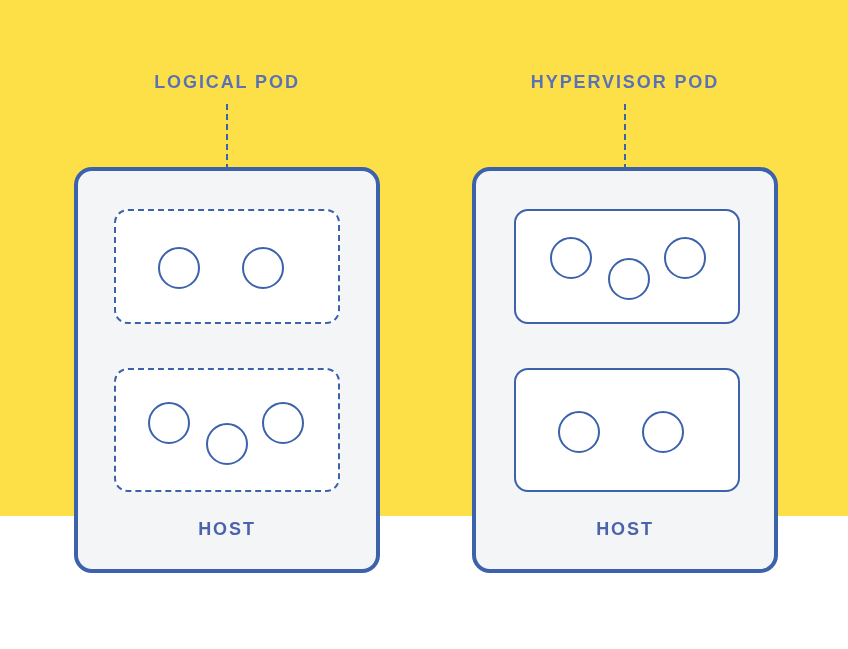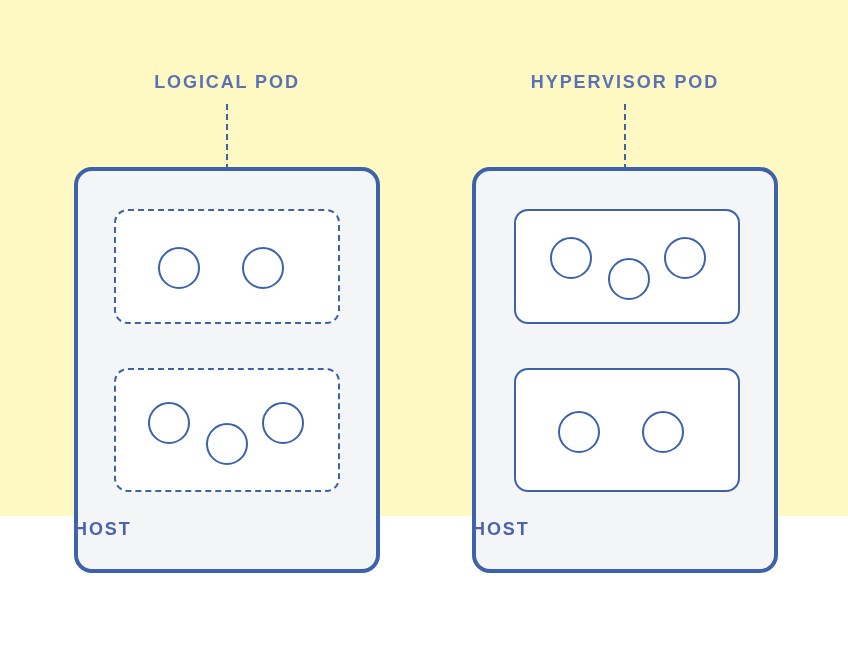--- a/index.html
+++ b/index.html
@@ -11,21 +11,21 @@
     width: 848px;
     height: 649px;
     font-family: "Liberation Sans", sans-serif;
     overflow: hidden;
   }
 
   #diagram {
     position: relative;
     width: 848px;
     height: 516px;
-    background: #fef9c3;
+    background: #fde047;
   }
 
   
   .panel {
     position: absolute;
     box-sizing: border-box;
     background: #f4f5f7;
     border: 4px solid #3b62ab;
     border-radius: 18px;
   }
@@ -82,21 +82,21 @@
     border: 2px solid #3b62ab;
     border-radius: 50%;
     width: 42px;
     height: 42px;
   }
 
   
   .host-label {
     position: absolute;
     width: 306px;
-    text-align: left;
+    text-align: center;
     top: 519px;
     font-size: 18px;
     font-weight: bold;
     letter-spacing: 1.9px;
     color: #4a63ab;
     font-family: "Liberation Sans", sans-serif;
   }
   .host-left  { left: 74px; }
   .host-right { left: 472px; }
 </style>

